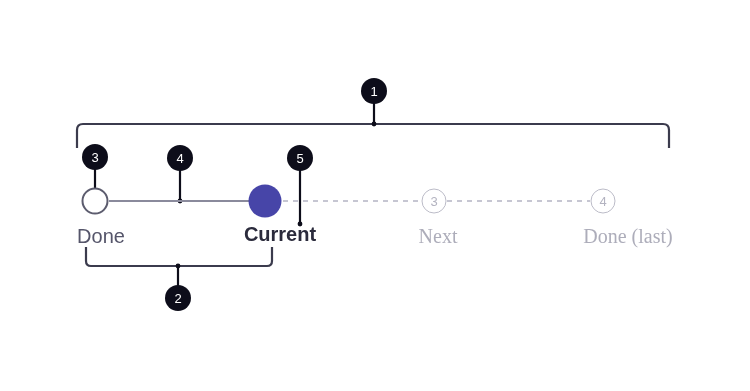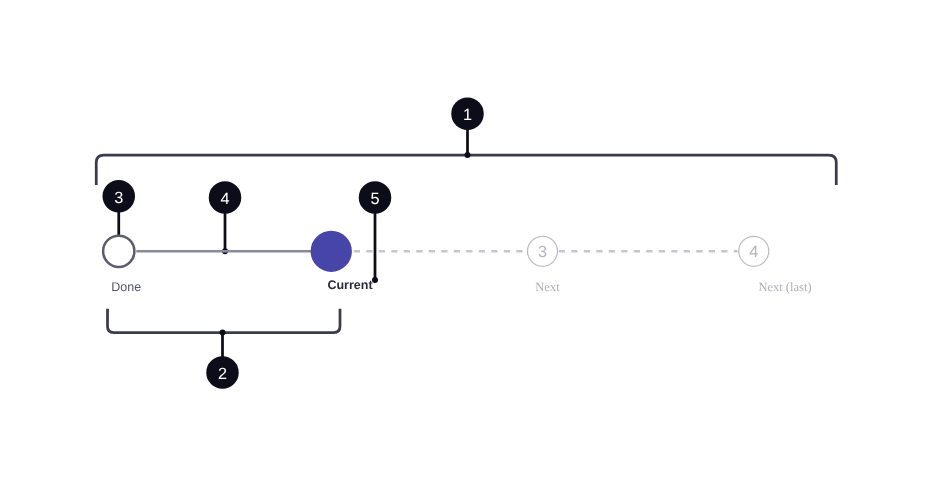--- a/index.html
+++ b/index.html
@@ -67,21 +67,21 @@
     font-size: 13px;
     line-height: 1;
     font-family: "Liberation Sans", sans-serif;
   }
 
   
   .step-label {
     position: absolute;
     transform: translateX(-50%);
     white-space: nowrap;
-    font-size: 10px;
+    font-size: 20px;
     line-height: 1;
   }
   .label-done     { color: #55556a; font-weight: 400; }
   .label-current  { color: #2b2b3c; font-weight: 700; }
   .label-upcoming { color: #adadba; font-weight: 400; font-family: Liberation Serif, serif; }
 
   
   .badge {
     position: absolute;
     transform: translate(-50%, -50%);
@@ -148,21 +148,21 @@
   <div class="step-node step-upcoming" style="left:603px; top:201px;">
     <span>4</span>
   </div>
 
   <div class="step-label label-done" style="left:101px; top:226px;">Done</div>
 
   <div class="step-label label-current" style="left:280px; top:224px;">Current</div>
 
   <div class="step-label label-upcoming" style="left:438px; top:226px;">Next</div>
 
-  <div class="step-label label-upcoming" style="left:628px; top:226px;">Next (last)</div>
+  <div class="step-label label-upcoming" style="left:628px; top:226px;">Done (last)</div>
 
   <div class="badge" style="left:374px; top:91px;">1</div>
 
   <div class="badge" style="left:178px; top:298px;">2</div>
 
   <div class="badge" style="left:95px; top:157px;">3</div>
 
   <div class="badge" style="left:180px; top:158px;">4</div>
 
   <div class="badge" style="left:300px; top:158px;">5</div>

